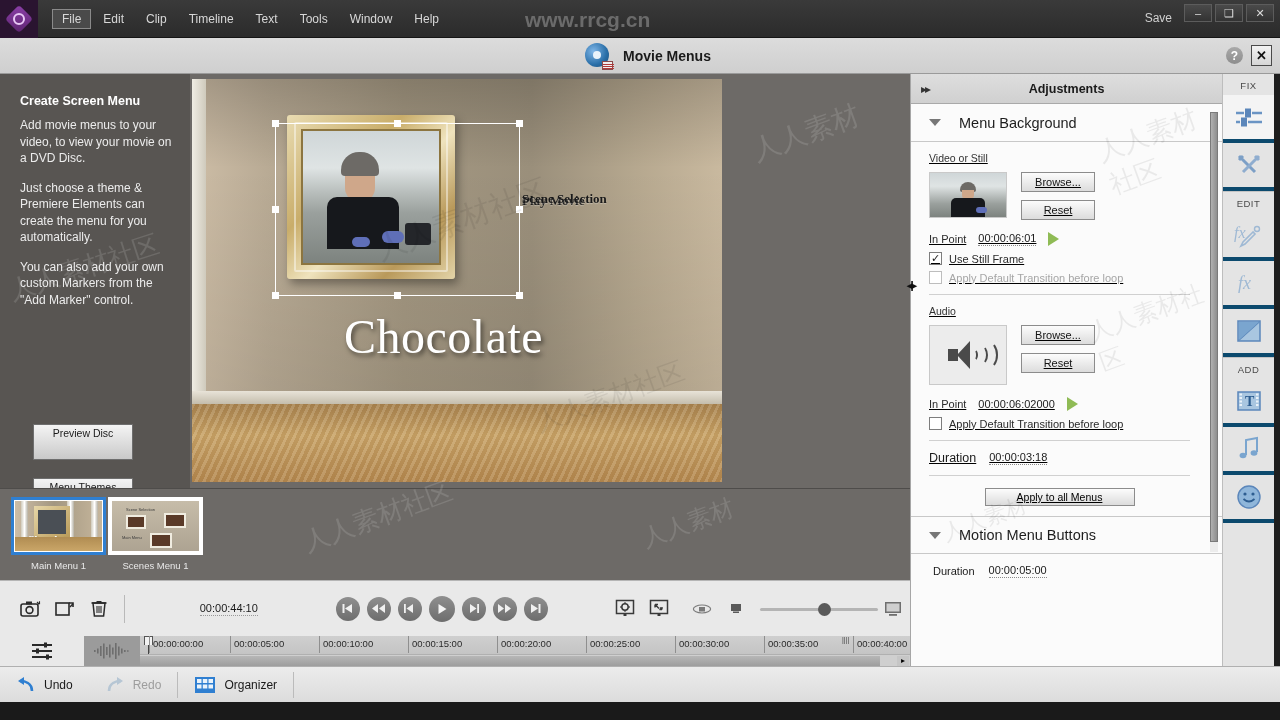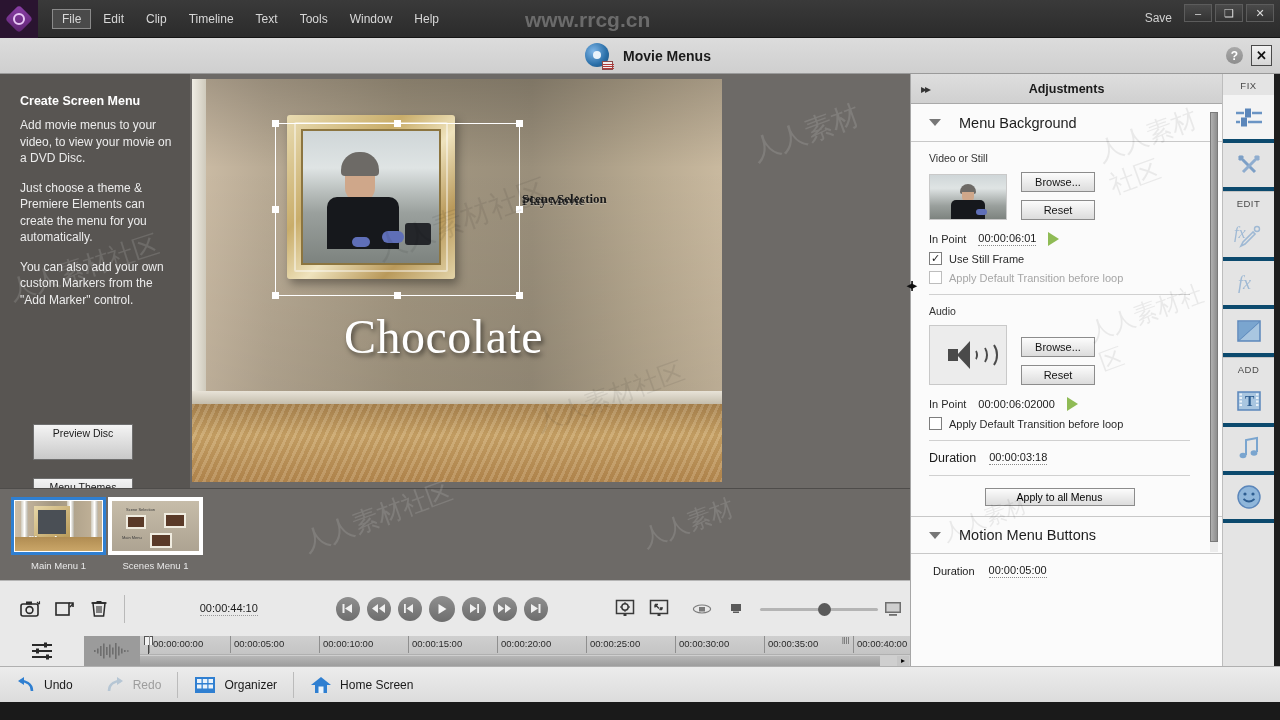--- a/index.html
+++ b/index.html
@@ -281,23 +281,23 @@
   }
   .section-head {
     height: 38px; display: flex; align-items: center;
     border-bottom: 1px solid #c8c8c8; background: #fbfbfb;
   }
   .tri {
     width: 0; height: 0; border-left: 6px solid transparent; border-right: 6px solid transparent;
     border-top: 7px solid #777; margin-left: 18px; cursor: default;
   }
   .section-label { margin-left: 18px; font-size: 14.5px; color: #1d1d1d; }
-  .adj-body { padding: 10px 32px 0 18px; position: relative; }
+  .adj-body { padding: 10px 32px 0 18px; position: relative; text-decoration: underline; }
   .field-label { font-size: 10.5px; color: #333; margin-bottom: 8px; }
-  .media-row { display: flex; align-items: flex-end; gap: 14px; margin-bottom: 8px; }
+  .media-row { display: flex; align-items: flex-start; gap: 14px; margin-bottom: 8px; }
   .media-thumb {
     width: 78px; height: 46px; border: 1px solid #c9c9c9; background: #ececec;
     position: relative; overflow: hidden;
   }
   .media-thumb.video {
     background: linear-gradient(#cfd6d8 0%, #dfe4e4 30%, #9aa09d 70%, #7d837f 100%);
   }
   .mt-head{position:absolute;left:50%;top:20%;width:16px;height:10px;background:#6d6a66;border-radius:8px 8px 2px 2px;transform:translateX(-50%);}
   .mt-face{position:absolute;left:50%;top:38%;width:12px;height:11px;background:#cfa78a;border-radius:0 0 6px 6px;transform:translateX(-50%);}
   .mt-body{position:absolute;left:50%;top:56%;width:34px;height:22px;background:#16181c;border-radius:5px 5px 0 0;transform:translateX(-50%);}
@@ -945,24 +945,17 @@
             <rect x="8.8" y="3" width="4.5" height="4"></rect>
             <rect x="14.5" y="3" width="4.5" height="4"></rect>
         <rect x="3" y="8.5" width="4.5" height="4"></rect>
             <rect x="8.8" y="8.5" width="4.5" height="4"></rect>
             <rect x="14.5" y="8.5" width="4.5" height="4"></rect>
           </g>
       </svg>
       <span>Organizer</span>
     </div>
     <div class="sb-div"></div>
-    <div class="sb-item">
-      <svg width="22" height="20" viewBox="0 0 22 20">
-        <path d="M11 2 L21 10 H17 V18 H5 V10 H1 z" fill="#2f7fd1"></path>
-        <rect x="8.5" y="11.5" width="5" height="6.5" fill="#eaf3fb"></rect>
-      </svg>
-      <span>Home Screen</span>
-    </div>
 
   </div>
   <div class="footer-dark"></div>
 
 </div>
 
 </body></html>

